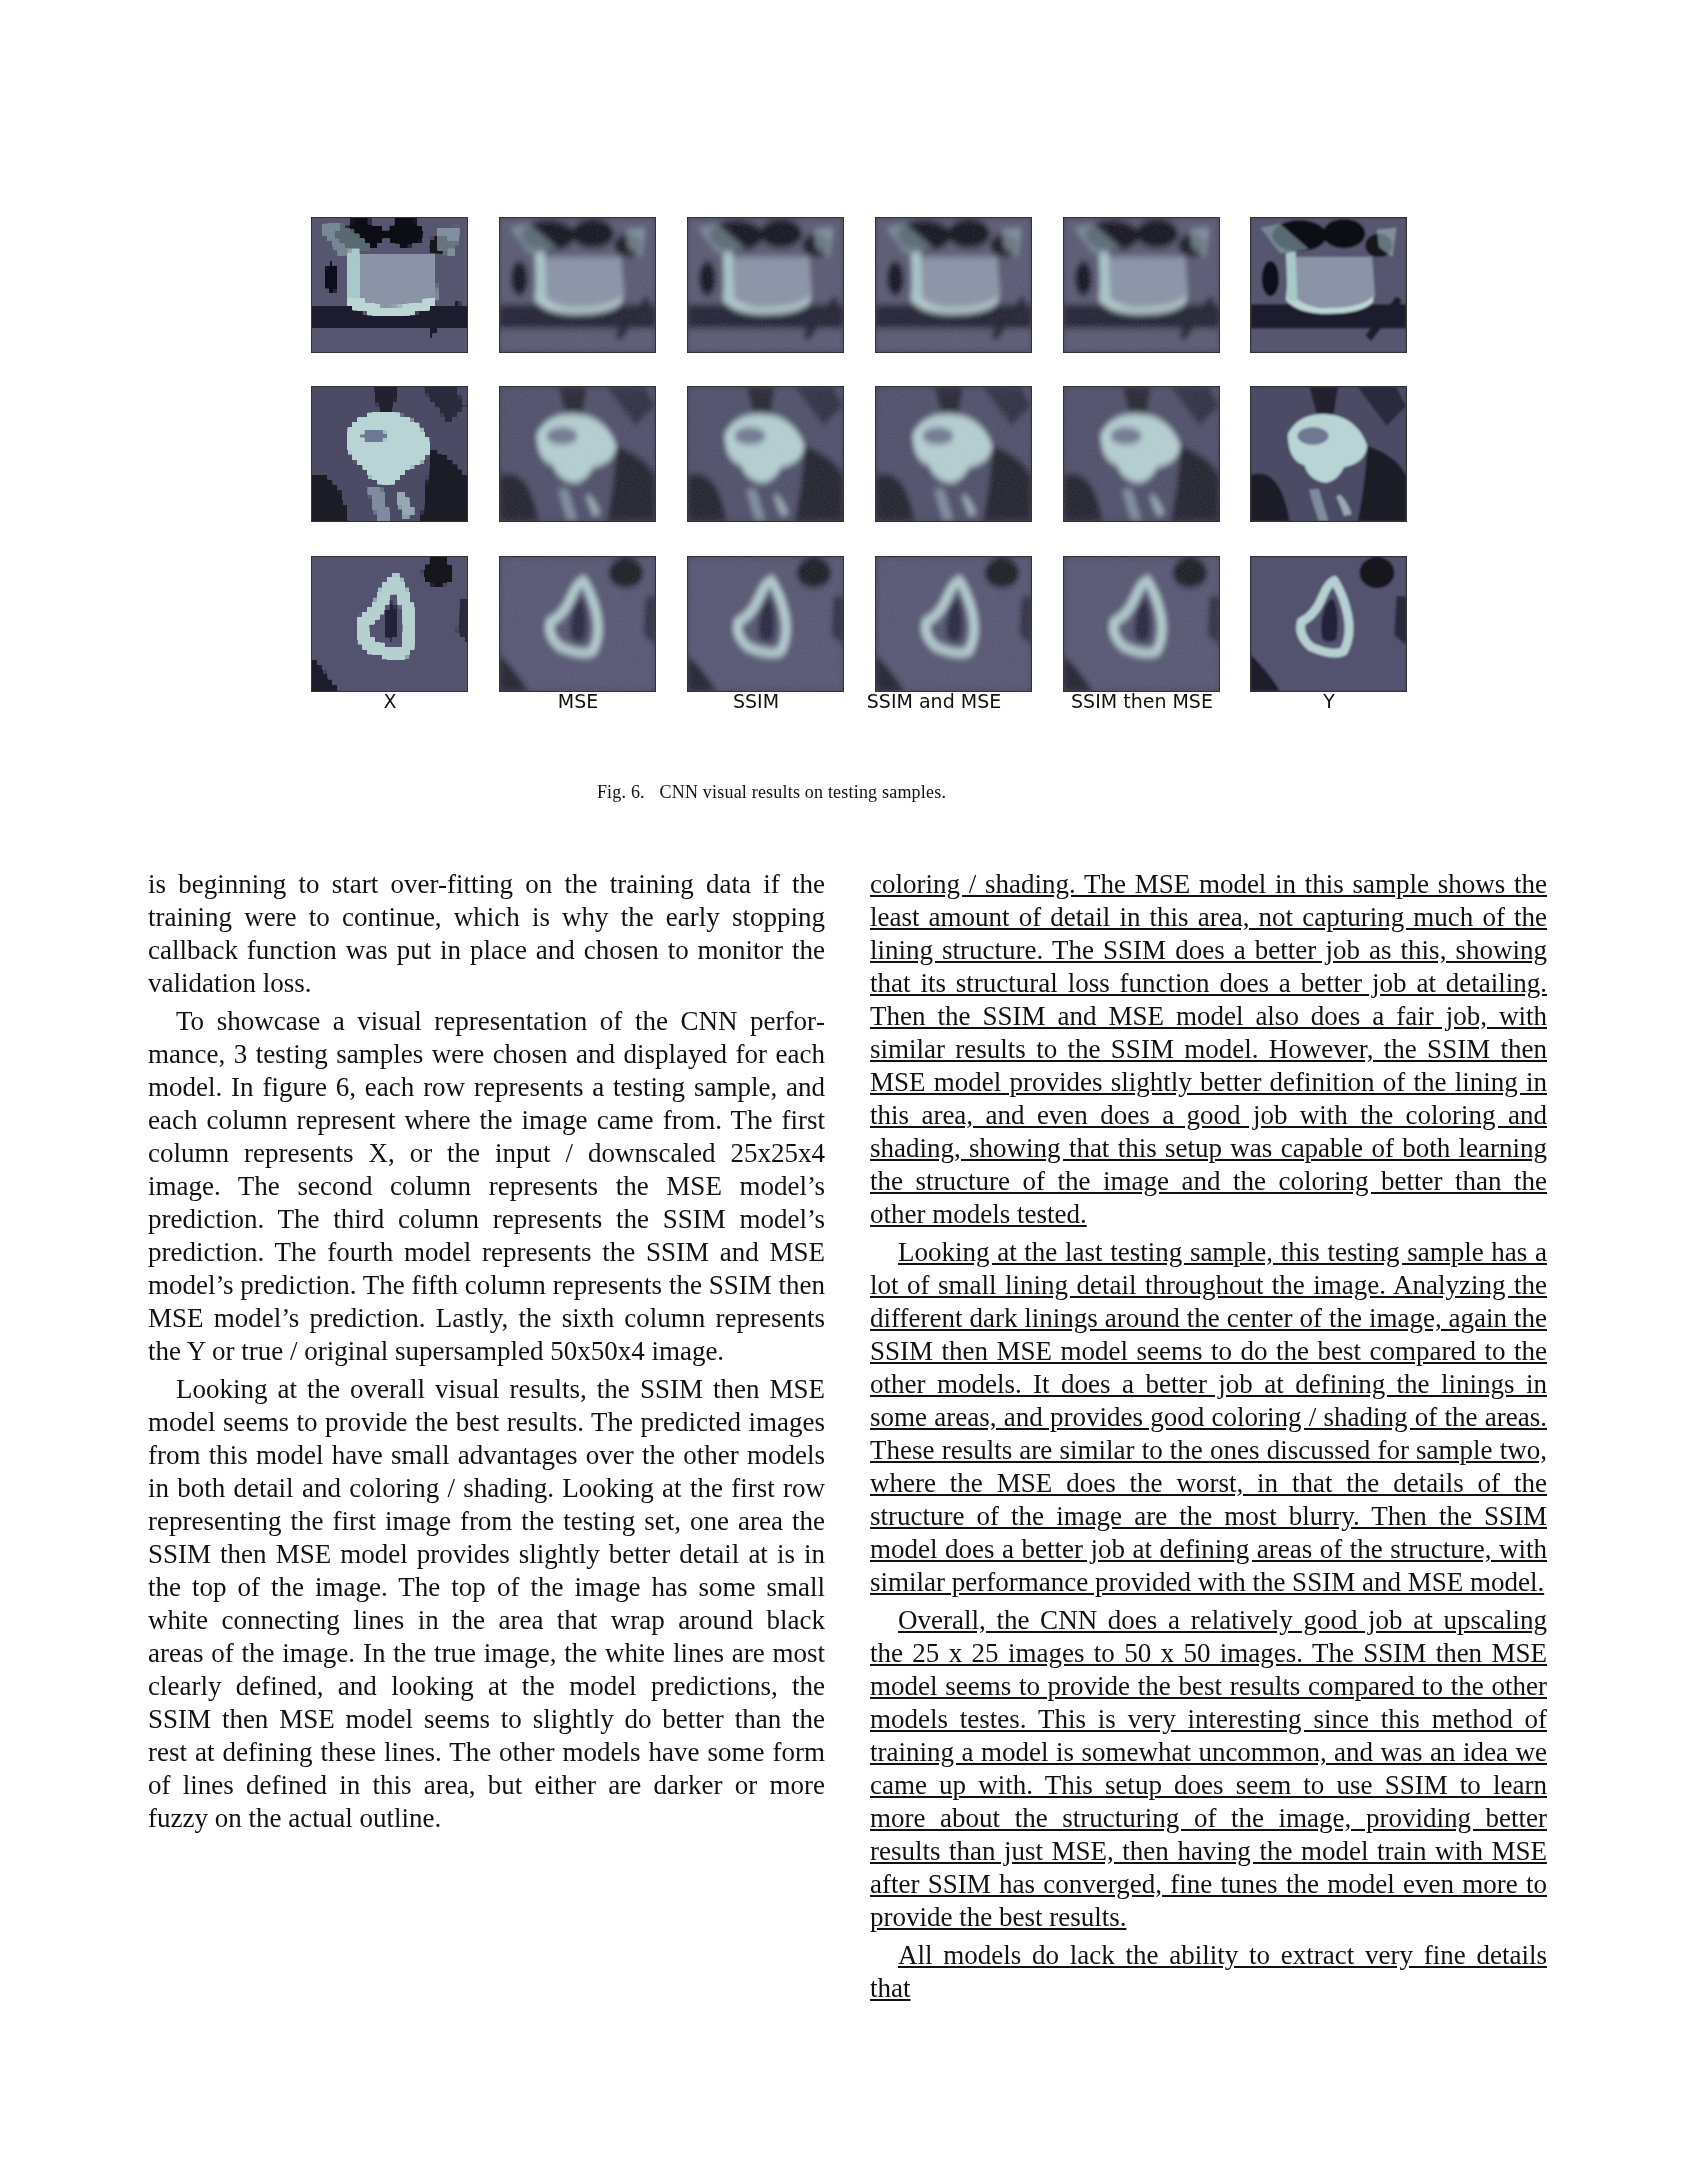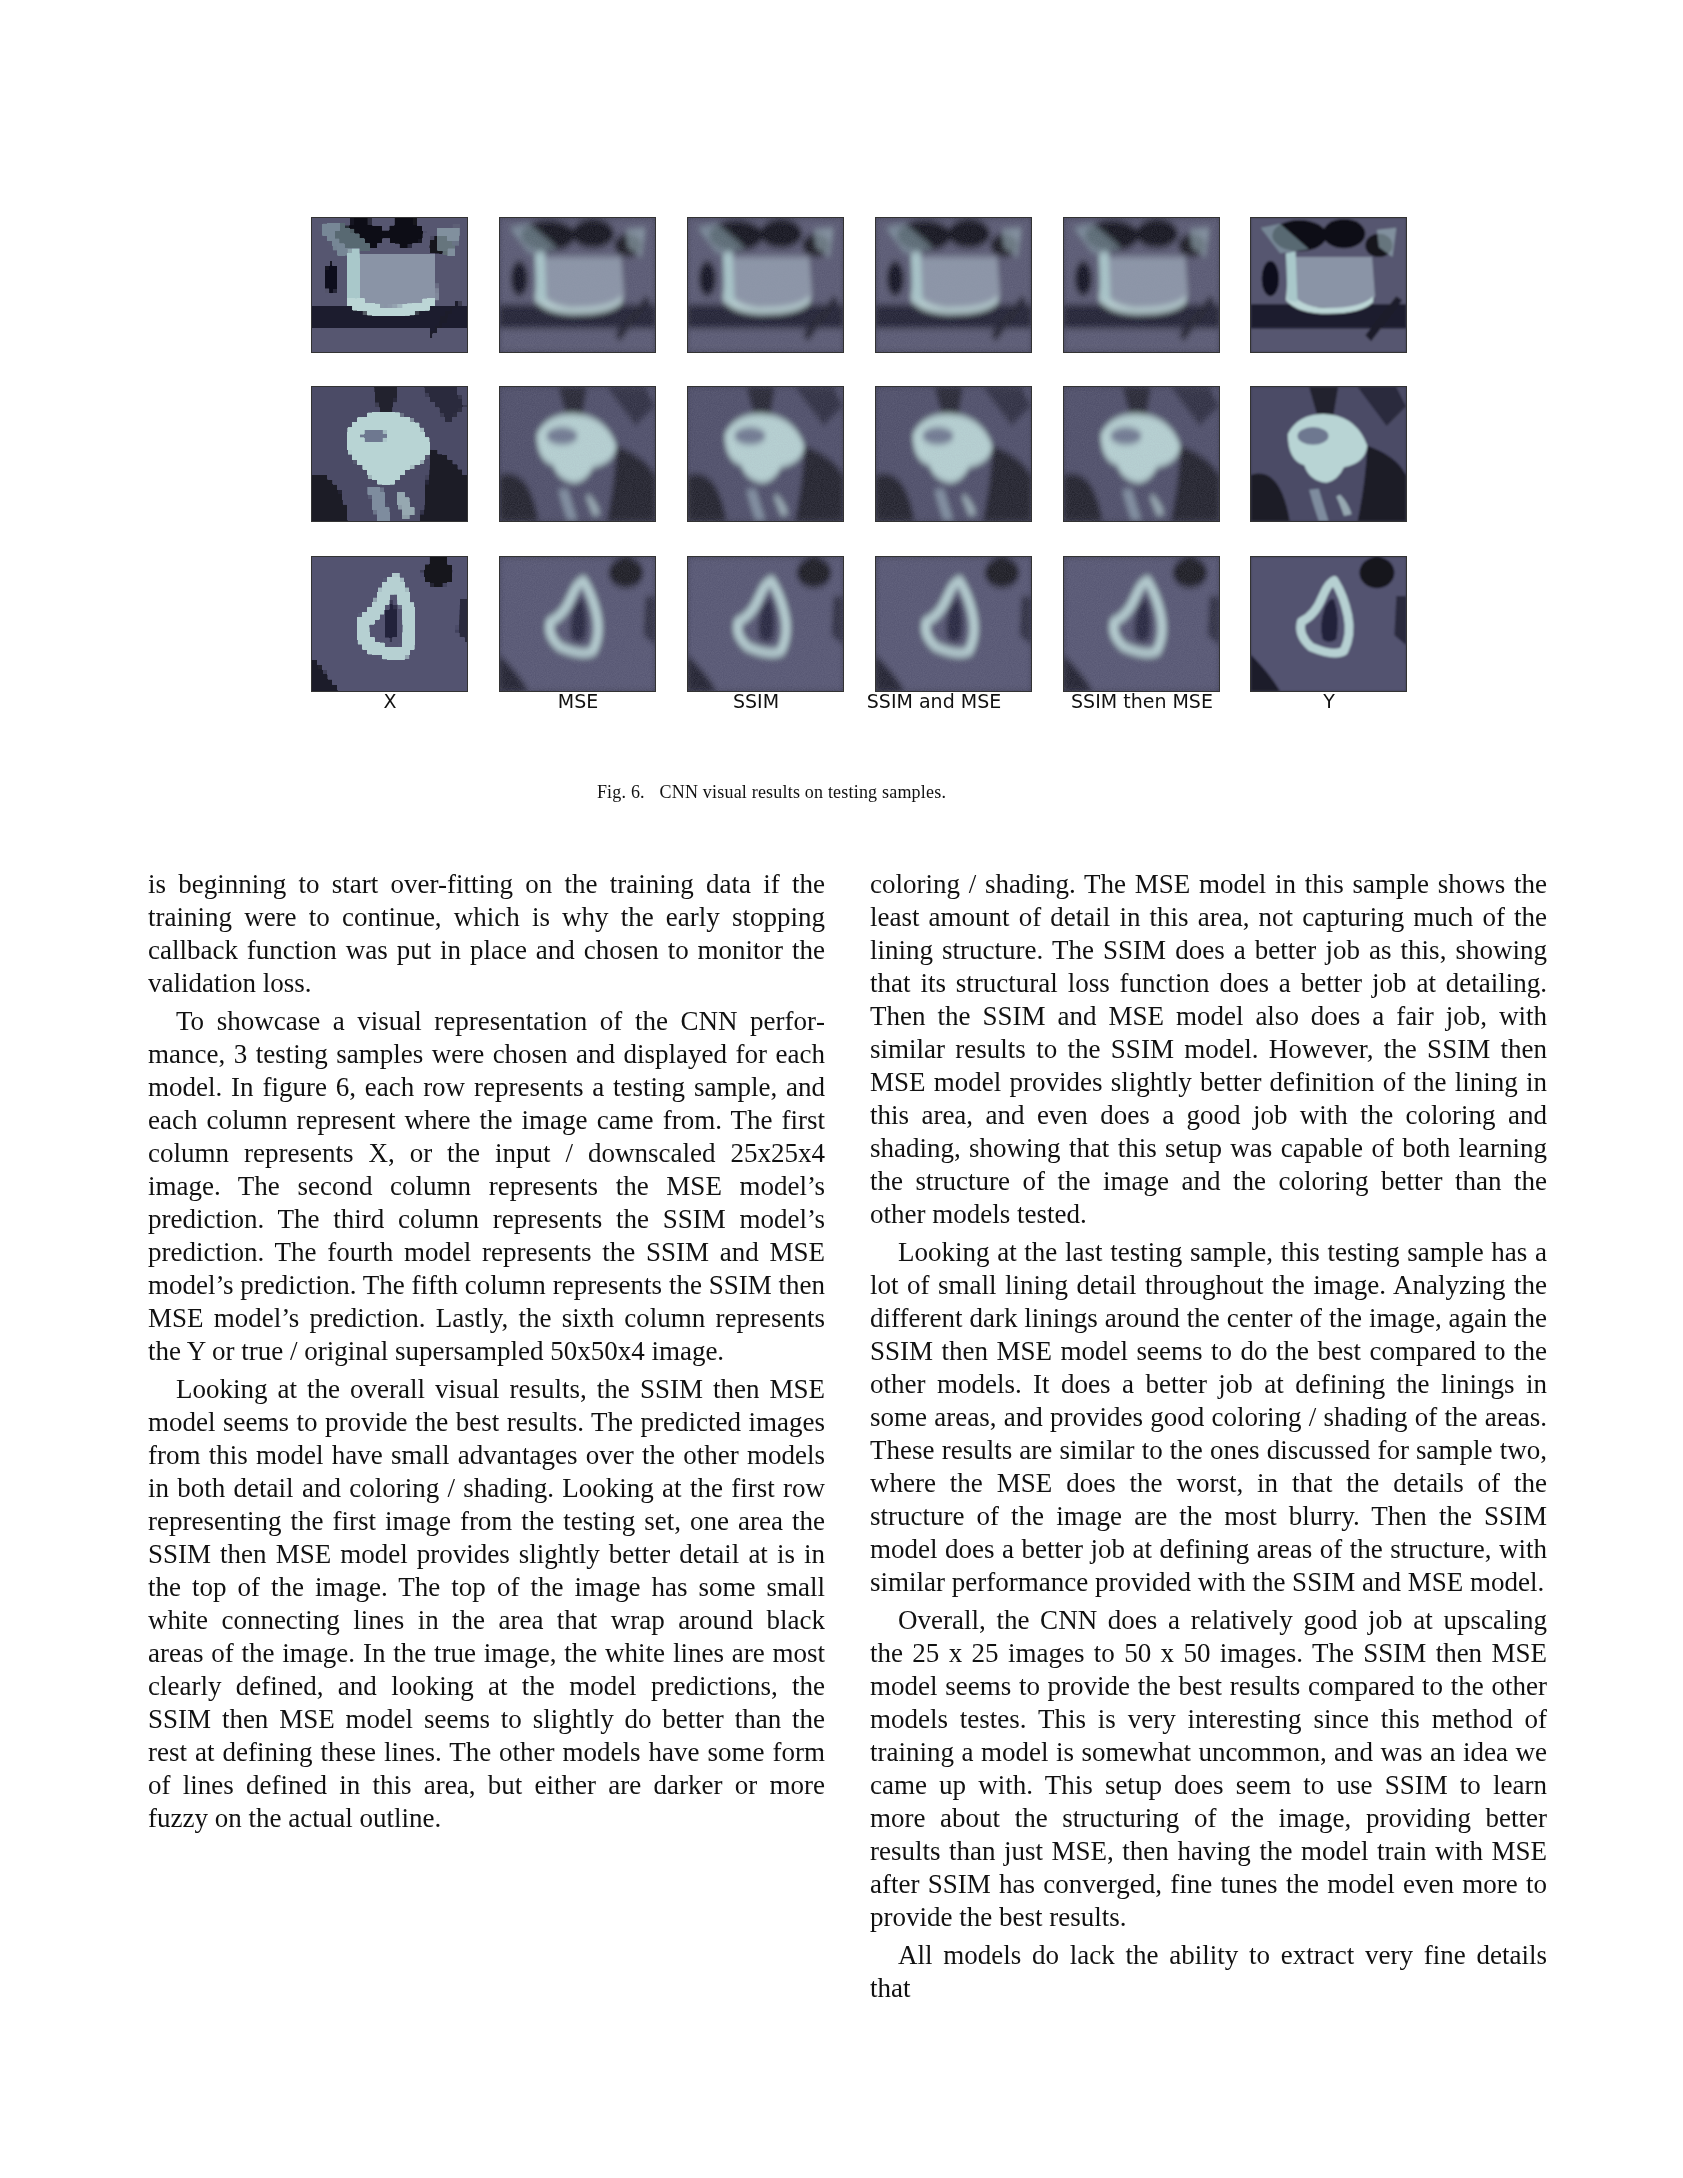--- a/index.html
+++ b/index.html
@@ -10,21 +10,21 @@
            border: 1.5px solid #333; overflow: hidden; background: #3c3c52; }
   .panel svg { display: block; width: 100%; height: 100%; }
   .col-label { position: absolute; top: 690px; width: 198px; margin-left: -20px; text-align: center;
                font-family: "DejaVu Sans", "Liberation Sans", sans-serif; font-size: 19px; color: #111; }
   .caption { position: absolute; top: 782px; left: 0; width: 1493px; text-align: center;
              font-size: 18px; letter-spacing: 0.2px; margin-left: 25px; }
   .caption .fig-num { margin-right: 10px; }
   .column { position: absolute; top: 868px; width: 689px; font-size: 27px; line-height: 33px;
             text-align: justify; hyphens: manual; }
   .column.left { left: 136px; }
-  .column.right { left: 858px; }
+  .column.right { left: 858px; text-decoration: underline; }
   .column p { margin: 0 0 5px 12px; text-indent: 28px; }
   .column p.cont { text-indent: 0; }
 </style>
 </head>
 <body>
 
 <div class="figure">
   <svg width="0" height="0" style="position:absolute">
     <defs>
       <filter id="blurSoft">

